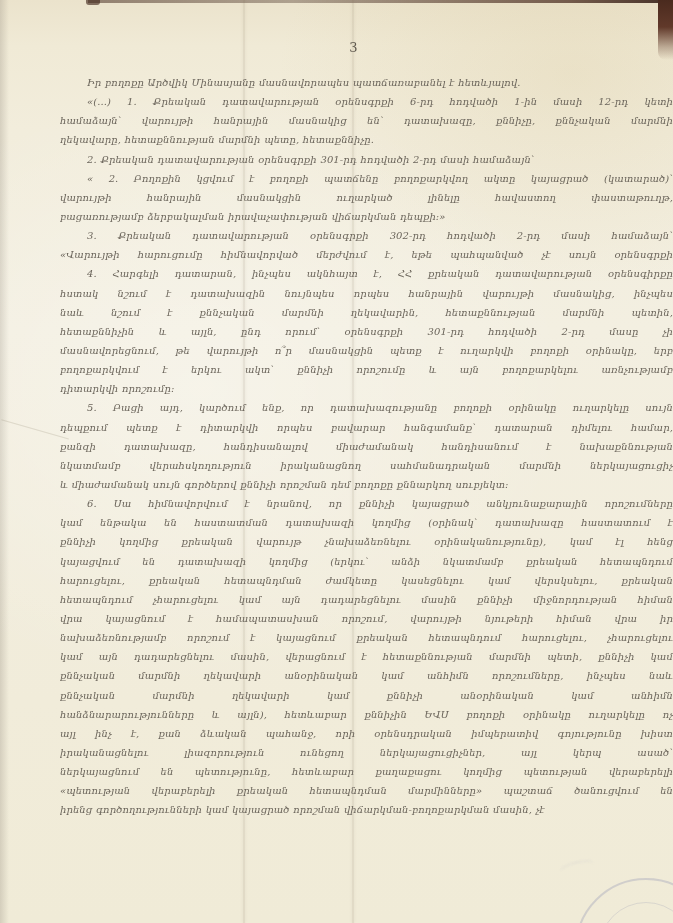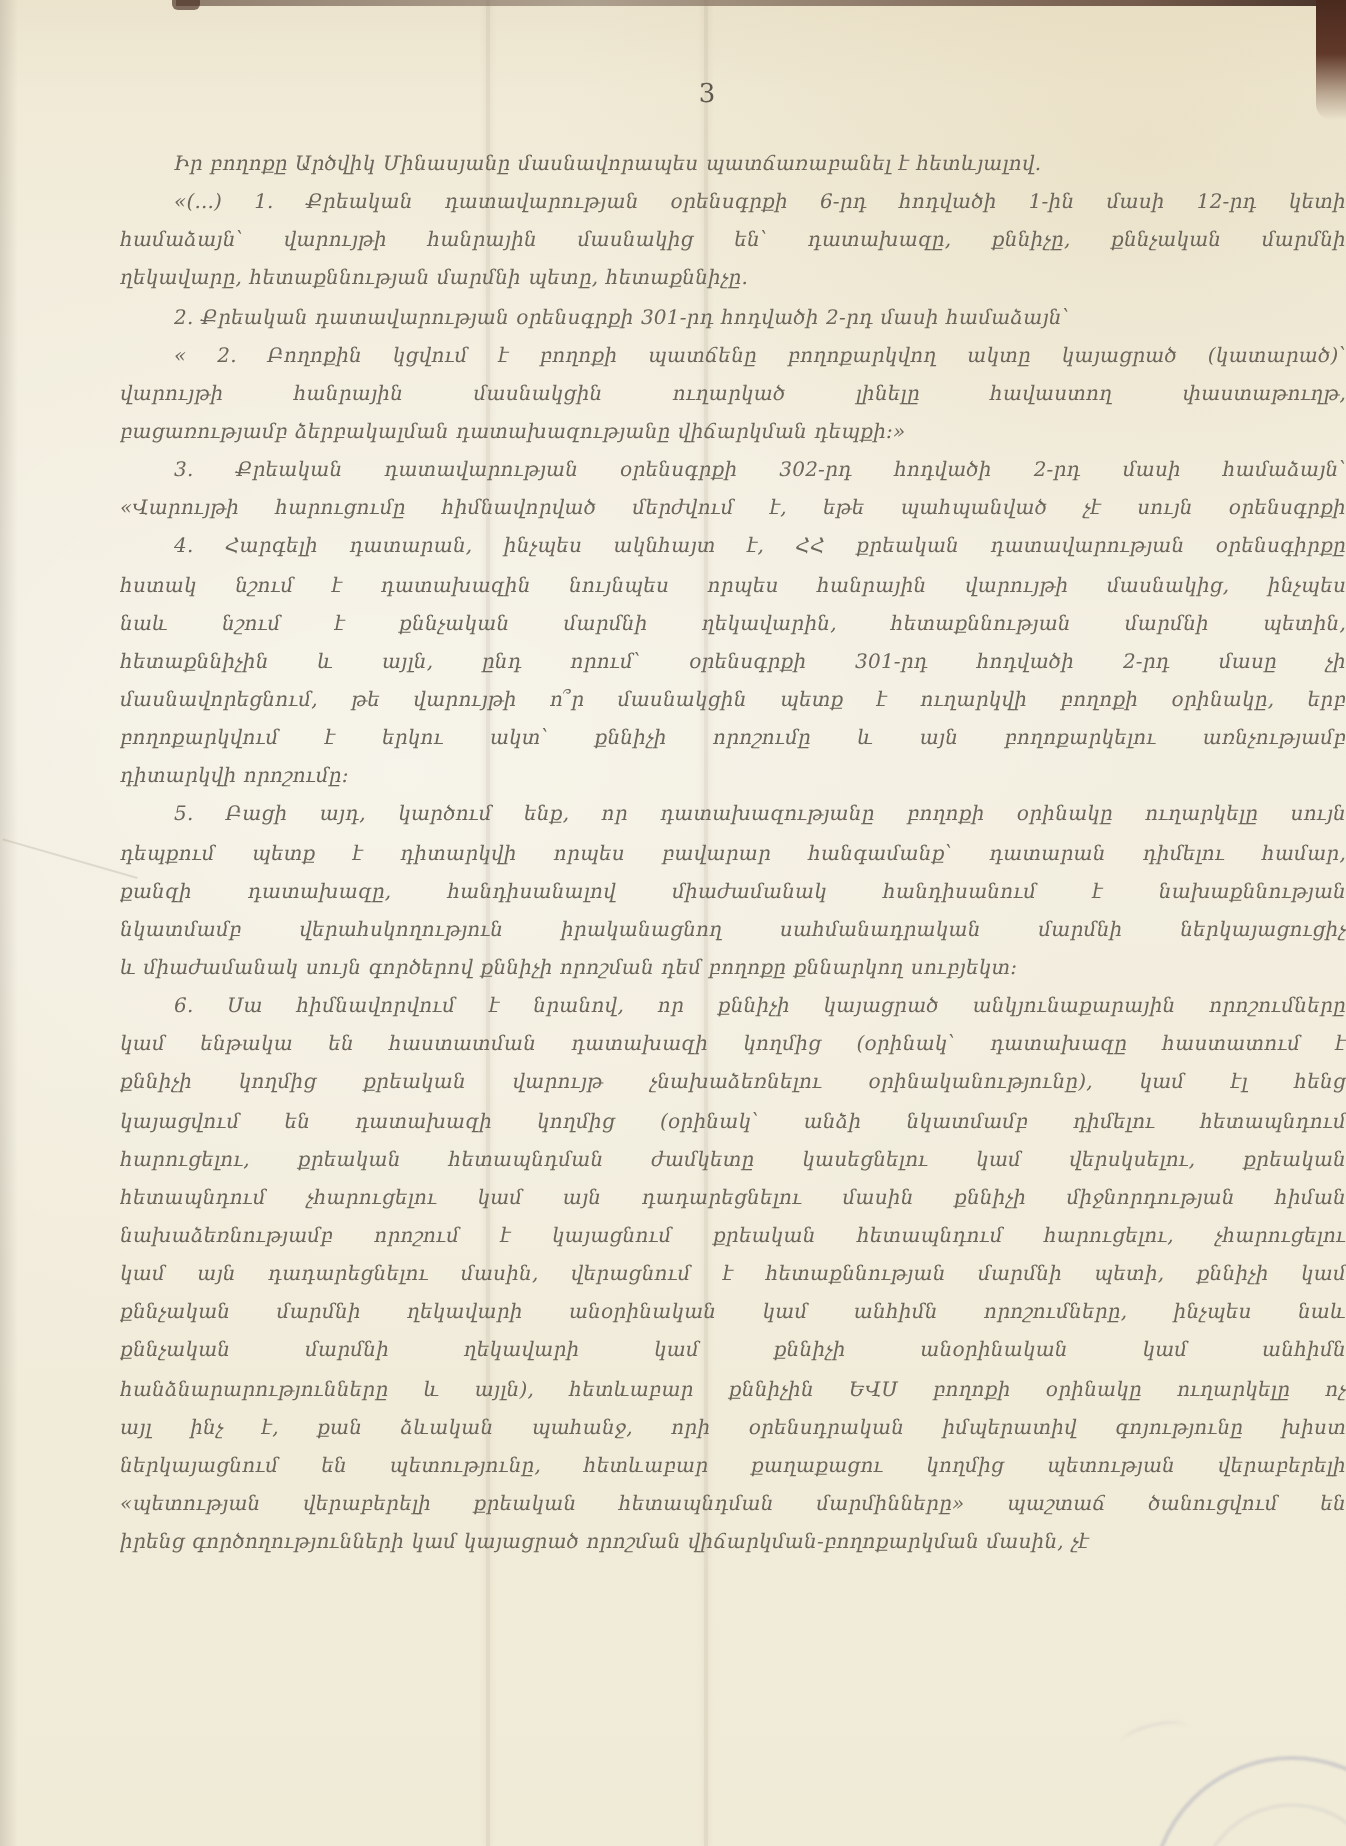--- a/index.html
+++ b/index.html
@@ -74,21 +74,21 @@
         <div class="ln first">«(...) 1. Քրեական դատավարության օրենսգրքի 6-րդ հոդվածի 1-ին մասի 12-րդ կետի</div>
         <div class="ln">համաձայն՝ վարույթի հանրային մասնակից են՝ դատախազը, քննիչը, քննչական մարմնի</div>
         <div class="ln last">ղեկավարը, հետաքննության մարմնի պետը, հետաքննիչը.</div>
       </div>
       <div class="para">
         <div class="ln first last">2. Քրեական դատավարության օրենսգրքի 301-րդ հոդվածի 2-րդ մասի համաձայն՝</div>
       </div>
       <div class="para">
         <div class="ln first">« 2. Բողոքին կցվում է բողոքի պատճենը բողոքարկվող ակտը կայացրած (կատարած)՝</div>
         <div class="ln">վարույթի հանրային մասնակցին ուղարկած լինելը հավաստող փաստաթուղթ,</div>
-        <div class="ln last">բացառությամբ ձերբակալման դատախազությանը վիճարկման դեպքի:»</div>
+        <div class="ln last">բացառությամբ ձերբակալման իրավաչափության վիճարկման դեպքի:»</div>
       </div>
       <div class="para">
         <div class="ln first">3. Քրեական դատավարության օրենսգրքի 302-րդ հոդվածի 2-րդ մասի համաձայն՝</div>
         <div class="ln">«Վարույթի հարուցումը հիմնավորված մերժվում է, եթե պահպանված չէ սույն օրենսգրքի</div>
       </div>
       <div class="para">
         <div class="ln first">4. Հարգելի դատարան, ինչպես ակնհայտ է, ՀՀ քրեական դատավարության օրենսգիրքը</div>
         <div class="ln">հստակ նշում է դատախազին նույնպես որպես հանրային վարույթի մասնակից, ինչպես</div>
         <div class="ln">նաև նշում է քննչական մարմնի ղեկավարին, հետաքննության մարմնի պետին,</div>
         <div class="ln">հետաքննիչին և այլն, ընդ որում՝ օրենսգրքի 301-րդ հոդվածի 2-րդ մասը չի</div>
@@ -100,29 +100,31 @@
         <div class="ln first">5. Բացի այդ, կարծում ենք, որ դատախազությանը բողոքի օրինակը ուղարկելը սույն</div>
         <div class="ln">դեպքում պետք է դիտարկվի որպես բավարար հանգամանք՝ դատարան դիմելու համար,</div>
         <div class="ln">քանզի դատախազը, հանդիսանալով միաժամանակ հանդիսանում է նախաքննության</div>
         <div class="ln">նկատմամբ վերահսկողություն իրականացնող սահմանադրական մարմնի ներկայացուցիչ</div>
         <div class="ln last">և միաժամանակ սույն գործերով քննիչի որոշման դեմ բողոքը քննարկող սուբյեկտ:</div>
       </div>
       <div class="para">
         <div class="ln first">6. Սա հիմնավորվում է նրանով, որ քննիչի կայացրած անկյունաքարային որոշումները</div>
         <div class="ln">կամ ենթակա են հաստատման դատախազի կողմից (օրինակ՝ դատախազը հաստատում է</div>
         <div class="ln">քննիչի կողմից քրեական վարույթ չնախաձեռնելու օրինականությունը), կամ էլ հենց</div>
-        <div class="ln">կայացվում են դատախազի կողմից (օրինակ՝ անձի նկատմամբ դիմելու հետապնդում</div>
+        <div class="ln">կայացվում են դատախազի կողմից (երկու՝ անձի նկատմամբ քրեական հետապնդում</div>
         <div class="ln">հարուցելու, քրեական հետապնդման ժամկետը կասեցնելու կամ վերսկսելու, քրեական</div>
         <div class="ln">հետապնդում չհարուցելու կամ այն դադարեցնելու մասին քննիչի միջնորդության հիման</div>
+        <div class="ln">վրա կայացնում է համապատասխան որոշում, վարույթի նյութերի հիման վրա իր</div>
         <div class="ln">նախաձեռնությամբ որոշում է կայացնում քրեական հետապնդում հարուցելու, չհարուցելու</div>
         <div class="ln">կամ այն դադարեցնելու մասին, վերացնում է հետաքննության մարմնի պետի, քննիչի կամ</div>
         <div class="ln">քննչական մարմնի ղեկավարի անօրինական կամ անհիմն որոշումները, ինչպես նաև</div>
         <div class="ln">քննչական մարմնի ղեկավարի կամ քննիչի անօրինական կամ անհիմն</div>
         <div class="ln">հանձնարարությունները և այլն), հետևաբար քննիչին ԵՎՍ բողոքի օրինակը ուղարկելը ոչ</div>
         <div class="ln">այլ ինչ է, քան ձևական պահանջ, որի օրենսդրական իմպերատիվ գոյությունը խիստ</div>
+        <div class="ln">իրականացնելու լիազորություն ունեցող ներկայացուցիչներ, այլ կերպ ասած՝</div>
         <div class="ln">ներկայացնում են պետությունը, հետևաբար քաղաքացու կողմից պետության վերաբերելի</div>
         <div class="ln">«պետության վերաբերելի քրեական հետապնդման մարմինները» պաշտաճ ծանուցվում են</div>
         <div class="ln last">իրենց գործողությունների կամ կայացրած որոշման վիճարկման-բողոքարկման մասին, չէ</div>
       </div>
     </div>
 
   <div class="stamp"></div>
   <div class="stamp-inner"></div>
   <div class="stamp-smudge"></div>
 </div>

